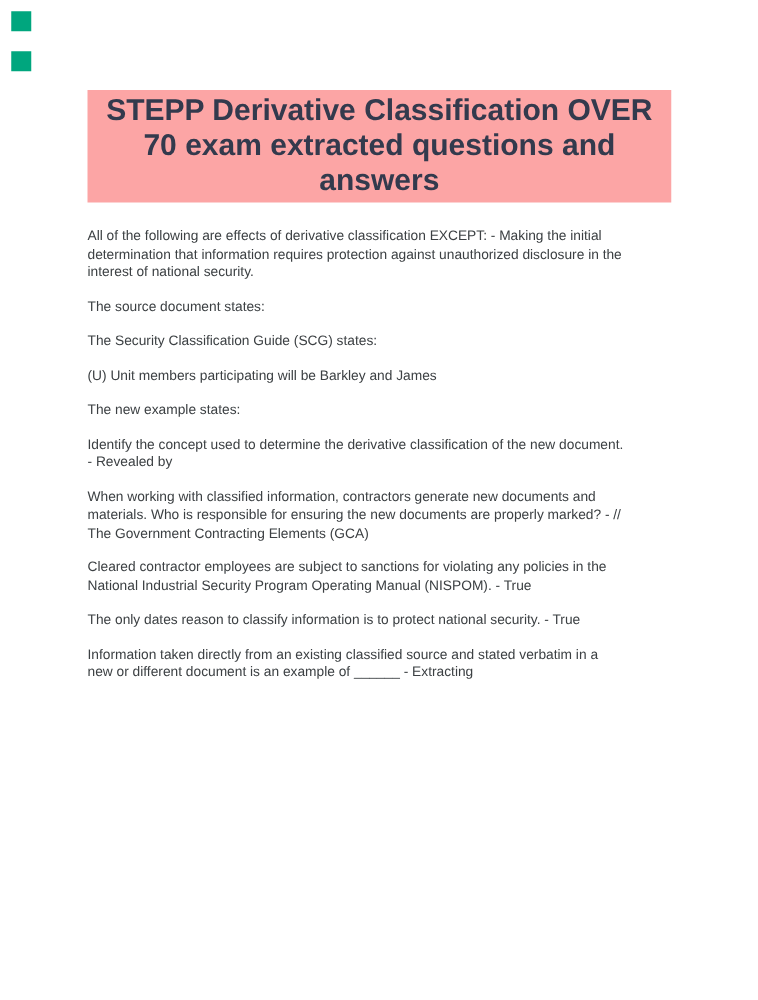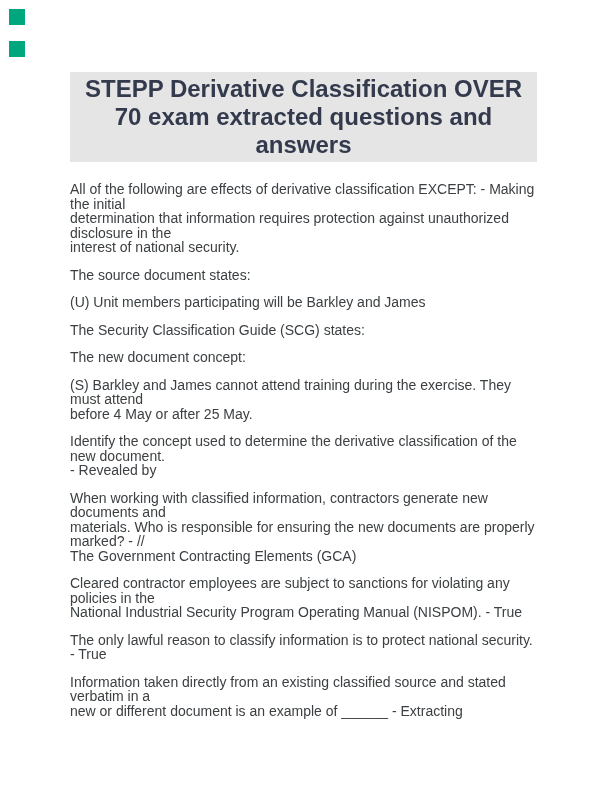--- a/index.html
+++ b/index.html
@@ -26,61 +26,59 @@
 
   .doc-content {
     position: absolute;
     left: 70px;
     top: 72px;
     width: 467px;
   }
   .doc-title {
     box-sizing: border-box;
     width: 467px;
-    background: #e5e5e5;
+    background: #fca5a5;
     color: #333a4d;
     font-size: 24px;
     font-weight: bold;
     line-height: 28px;
     text-align: center;
     padding: 3px 5px;
     margin: 0 0 20px 0;
     white-space: pre-line;
   }
   .doc-paragraph {
     margin: 0 0 13px 0;
-    font-size: 14px;
+    font-size: 11px;
     line-height: 14.5px;
     color: #3c4043;
     white-space: pre-line;
   }
 </style>
 </head>
 <body>
 
 <div class="corner-mark first"></div>
 <div class="corner-mark second"></div>
 
 <div class="doc-content">
   <h1 class="doc-title">STEPP Derivative Classification OVER
 70 exam extracted questions and
 answers</h1>
 
   <p class="doc-paragraph">All of the following are effects of derivative classification EXCEPT: - Making the initial
 determination that information requires protection against unauthorized disclosure in the
 interest of national security.</p>
   <p class="doc-paragraph">The source document states:</p>
+  <p class="doc-paragraph">The Security Classification Guide (SCG) states:</p>
   <p class="doc-paragraph">(U) Unit members participating will be Barkley and James</p>
-  <p class="doc-paragraph">The Security Classification Guide (SCG) states:</p>
-  <p class="doc-paragraph">The new document concept:</p>
-  <p class="doc-paragraph">(S) Barkley and James cannot attend training during the exercise. They must attend
-before 4 May or after 25 May.</p>
+  <p class="doc-paragraph">The new example states:</p>
   <p class="doc-paragraph">Identify the concept used to determine the derivative classification of the new document.
 - Revealed by</p>
   <p class="doc-paragraph">When working with classified information, contractors generate new documents and
 materials. Who is responsible for ensuring the new documents are properly marked? - //
 The Government Contracting Elements (GCA)</p>
   <p class="doc-paragraph">Cleared contractor employees are subject to sanctions for violating any policies in the
 National Industrial Security Program Operating Manual (NISPOM). - True</p>
-  <p class="doc-paragraph">The only lawful reason to classify information is to protect national security. - True</p>
+  <p class="doc-paragraph">The only dates reason to classify information is to protect national security. - True</p>
   <p class="doc-paragraph">Information taken directly from an existing classified source and stated verbatim in a
 new or different document is an example of ______ - Extracting</p>
 </div>
 
 </body></html>

